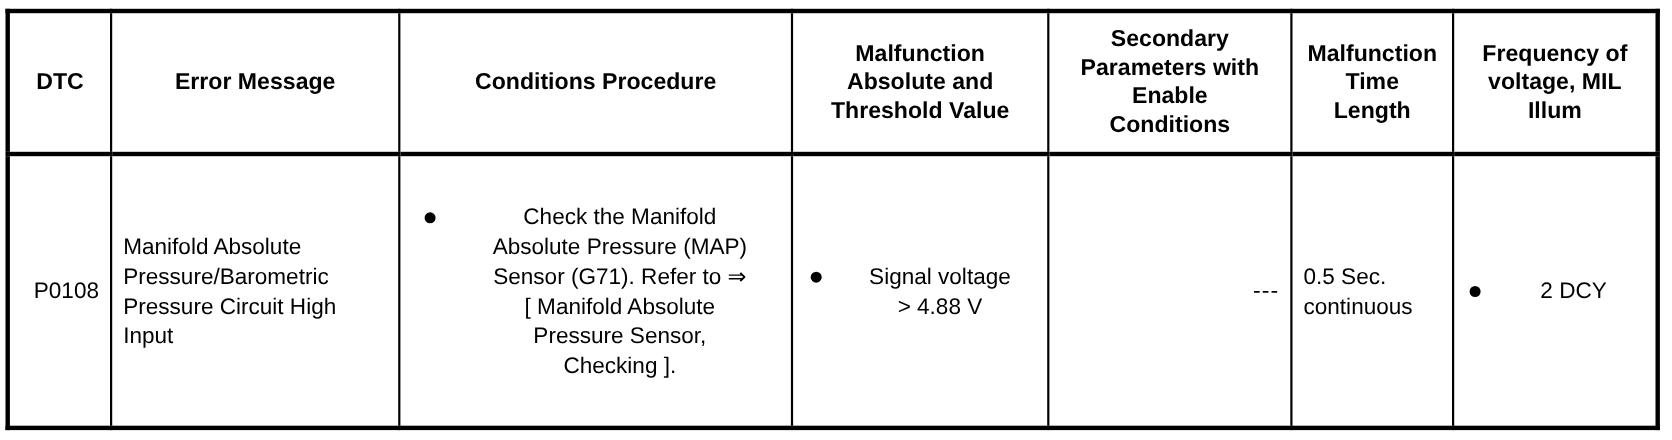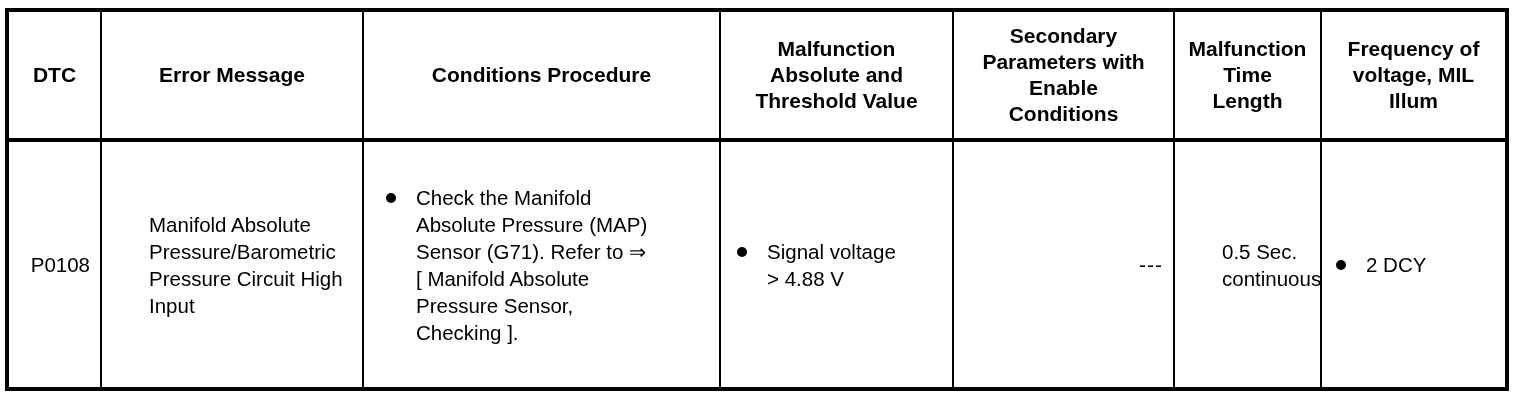--- a/index.html
+++ b/index.html
@@ -66,40 +66,39 @@
     font-size: 20.5px;
     line-height: 27px;
     padding: 0 10px;
   }
   .cell.center { text-align: right; }
   .cell.left { text-align: left; }
 
   .bullet-item {
     position: relative;
     padding-left: 34px;
-    text-align: left;
+    text-align: center;
   }
   .bullet-item .bullet-dot {
     position: absolute;
     left: 4px;
     top: 9px;
     width: 10px;
     height: 10px;
     background: #000000;
     border-radius: 50%;
     display: block;
   }
   .bullet-text {
     display: block;
     white-space: pre-line;
   }
   .plain-text {
     display: block;
     white-space: pre-line;
-    margin-left: 37px;
   }
   .dash { letter-spacing: 1px; font-size: 21px; }
   .inner-pad-diag { padding-left: 18px; padding-right: 8px; }
   .inner-pad-malf { padding-left: 12px; }
   .inner-pad-freq { }
   .inner-pad-mon  { }
   .inner-pad-err  { padding-left: 10px; }
 </style>
 </head>
 <body>

